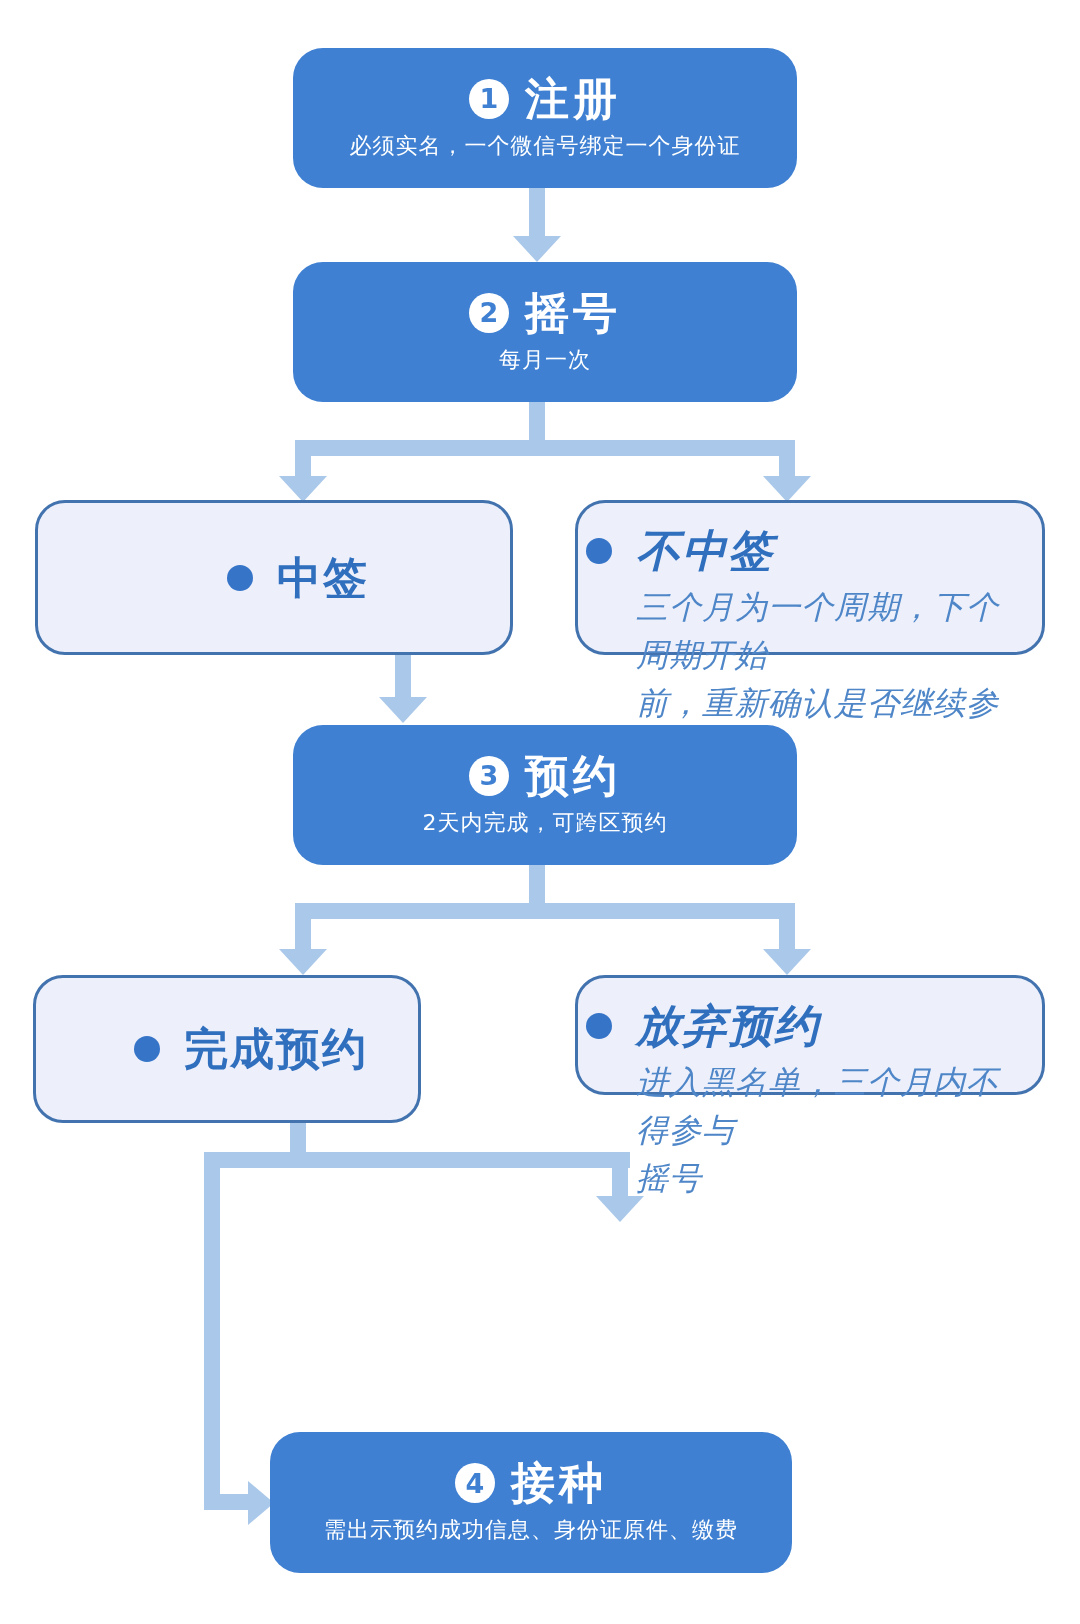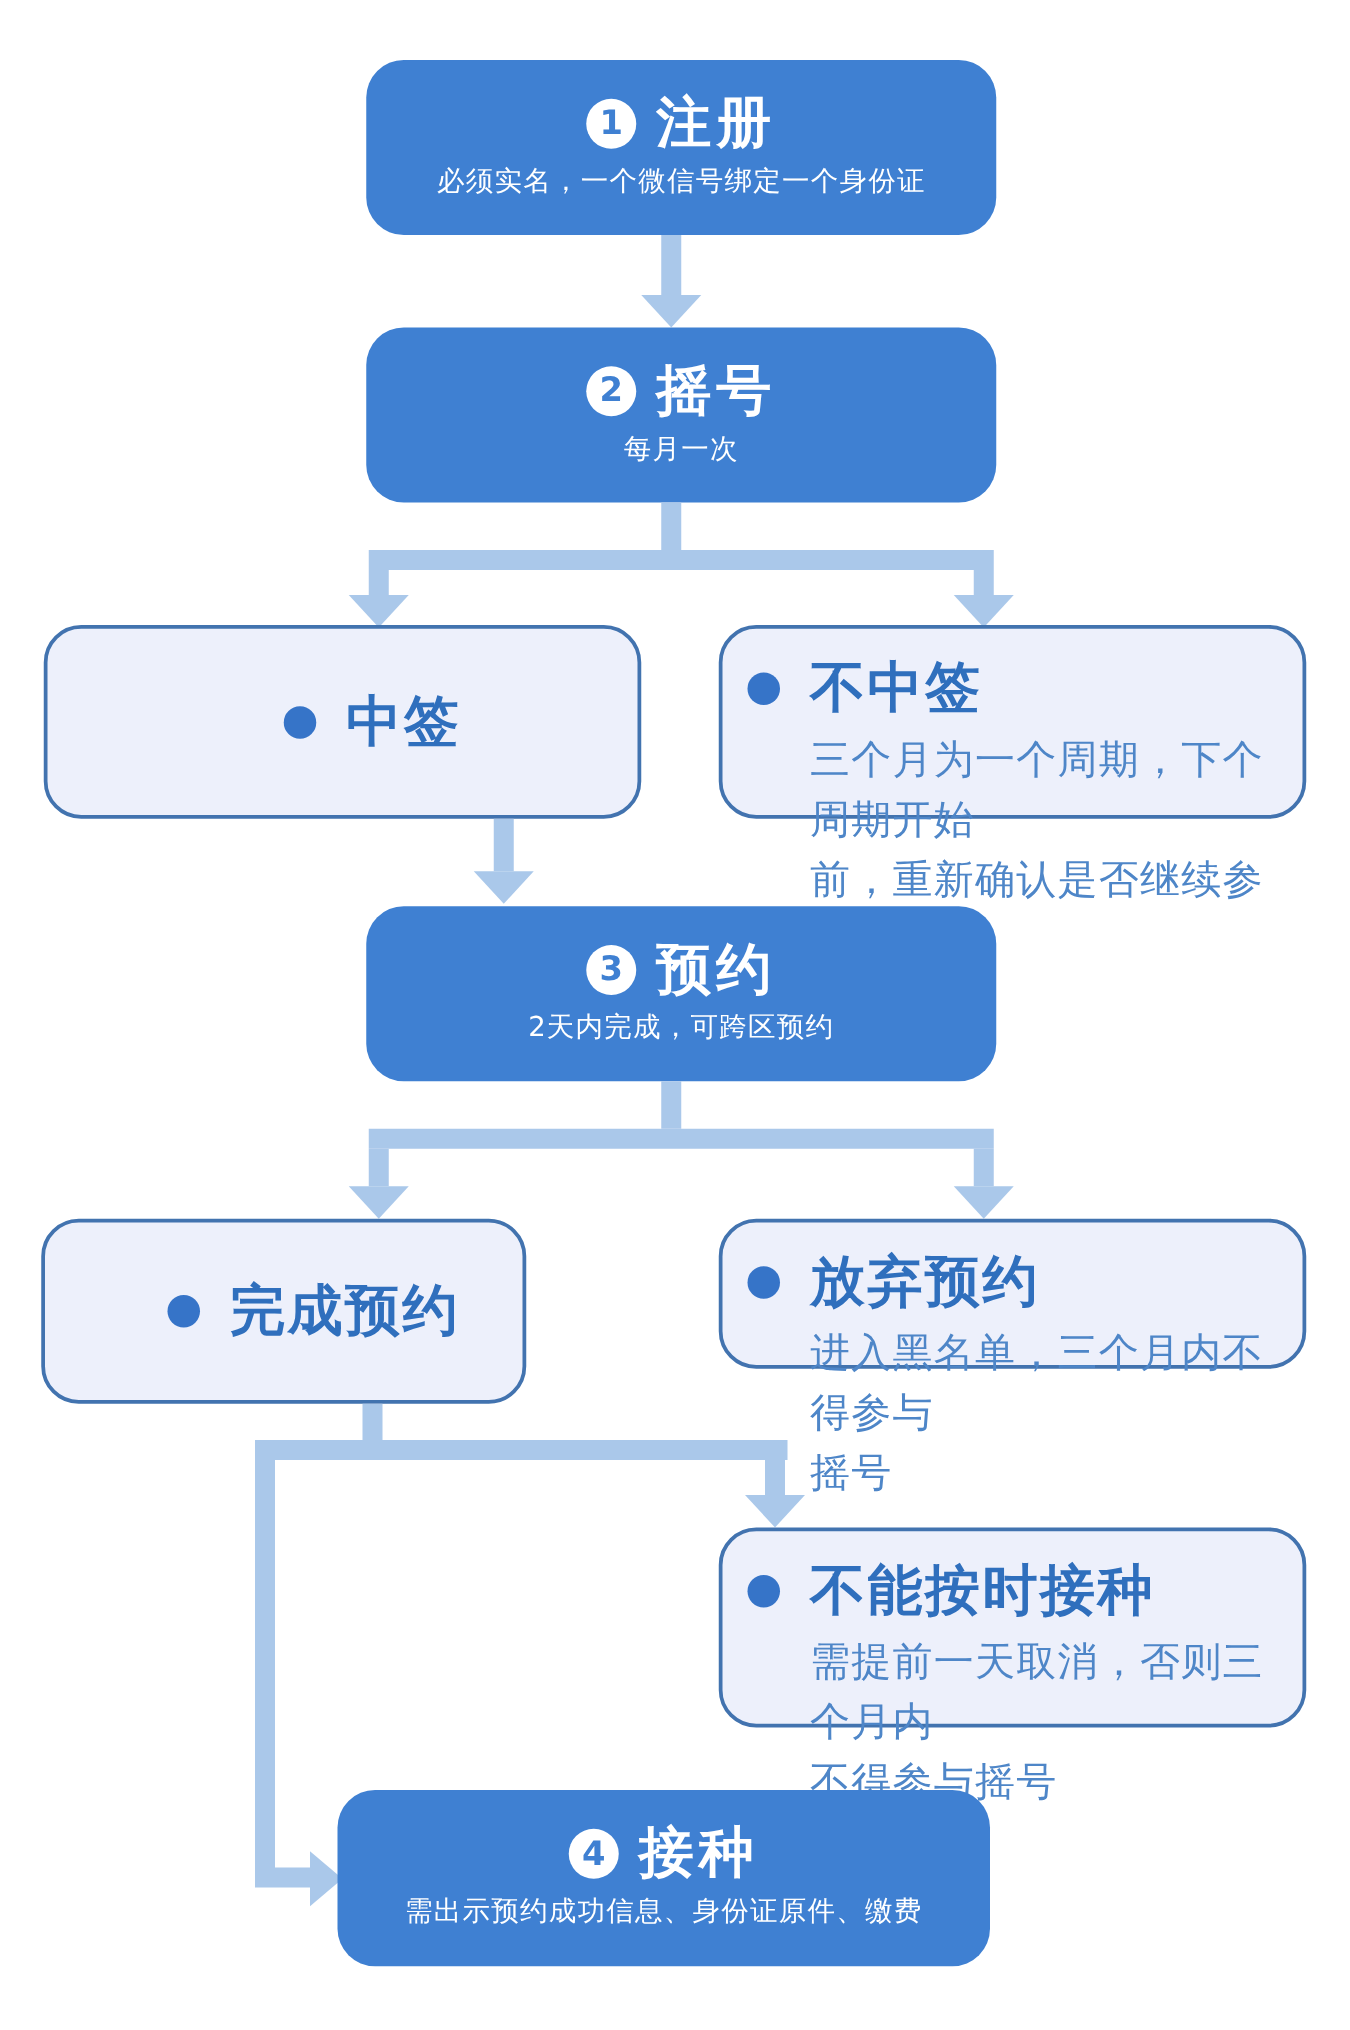--- a/index.html
+++ b/index.html
@@ -30,21 +30,21 @@
   .step-sub{font-size:22px;letter-spacing:1px;line-height:1.2;}
 
   
   .opt{
     position:absolute;background:var(--light-fill);
     border:3px solid var(--light-border);border-radius:30px;box-sizing:border-box;padding-left:48px;
   }
   .opt.center{display:flex;align-items:center;justify-content:center;}
   .opt-title{display:flex;align-items:center;gap:24px;color:var(--title-blue);font-size:44px;font-weight:bold;line-height:1;letter-spacing:2px;}
   .bullet{width:26px;height:26px;border-radius:50%;background:var(--bullet-blue);flex:0 0 auto;}
-  .opt.side{padding:26px 14px 18px 20px;}
+  .opt.side{padding:26px 14px 18px 8px;font-style:italic;}
   .opt-body{
     margin:10px 0 0 50px;color:var(--body-blue);font-size:32px;line-height:1.5;
     white-space:pre-line;letter-spacing:1px;
   }
 
   
   .cn{position:absolute;background:var(--line);}
   .tri-down{position:absolute;width:0;height:0;border-left:24px solid transparent;border-right:24px solid transparent;border-top:26px solid var(--line);}
   .tri-right{position:absolute;width:0;height:0;border-top:22px solid transparent;border-bottom:22px solid transparent;border-left:26px solid var(--line);}
 </style>
@@ -130,28 +130,20 @@
   </section>
 
   <div class="cn" style="left:290px;top:1123px;width:16px;height:29px;"></div>
   <div class="cn" style="left:204px;top:1152px;width:426px;height:16px;"></div>
   <div class="cn" style="left:612px;top:1168px;width:16px;height:28px;"></div>
   <div class="tri-down" style="left:596px;top:1196px;"></div>
   <div class="cn" style="left:204px;top:1168px;width:16px;height:342px;"></div>
   <div class="cn" style="left:220px;top:1494px;width:28px;height:16px;"></div>
   <div class="tri-right" style="left:248px;top:1481px;"></div>
 
-  <section class="opt side" style="left:575px;top:1222px;width:470px;height:160px;">
-    <div class="opt-title">
-      <span class="bullet"></span>
-      <span>不能按时接种</span>
-    </div>
-    <div class="opt-body">需提前一天取消，否则三个月内
-不得参与摇号</div>
-  </section>
 
   <section class="step" style="left:270px;top:1432px;width:522px;height:141px;">
     <div class="step-title">
       <span class="num">4</span>
       <span>接种</span>
     </div>
     <div class="step-sub">需出示预约成功信息、身份证原件、缴费</div>
   </section>
 
 </div>

